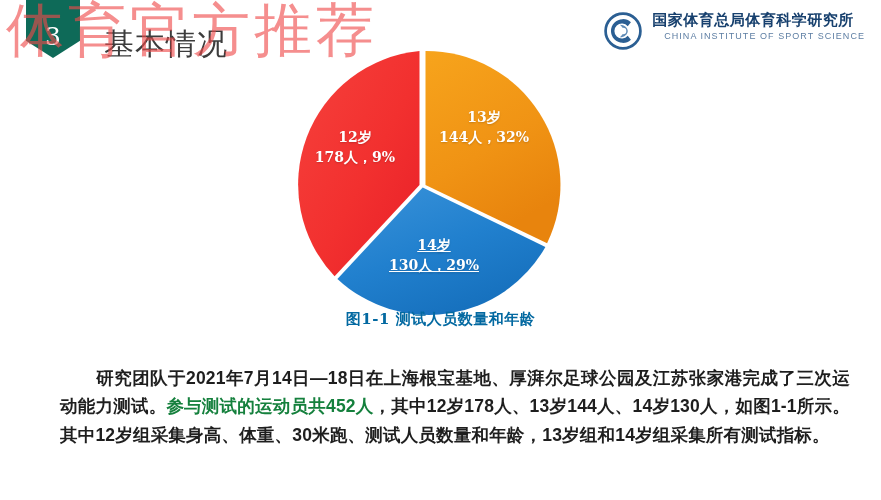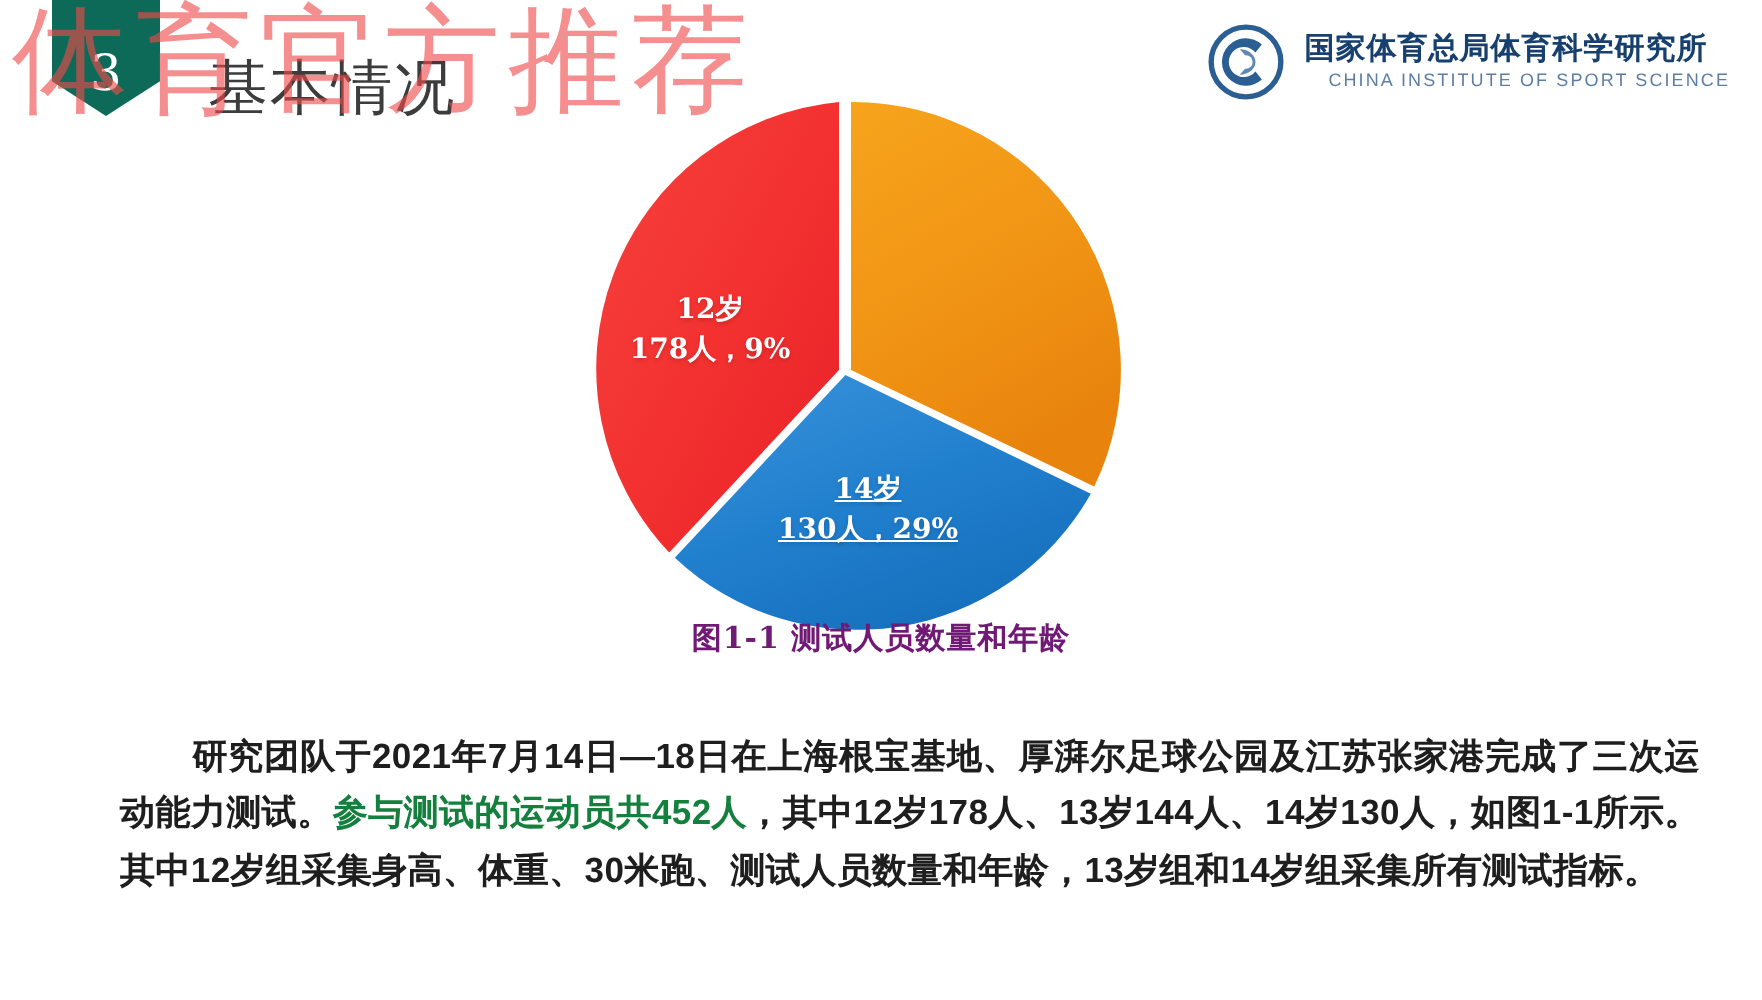--- a/index.html
+++ b/index.html
@@ -58,21 +58,21 @@
     color:#3c3c3c;
     font-family:"DejaVu Serif","Liberation Serif",serif;
     letter-spacing:1px;
     z-index:35;
   }
 
   
   .logo{
     position:absolute;
     right:16px;top:12px;
-    display:flex;align-items:center;gap:10px;
+    display:flex;align-items:flex-start;gap:10px;
     z-index:35;
   }
   .logo-mark{width:38px;height:38px;flex:0 0 38px;}
   .logo-text{line-height:1.12;}
   .logo-cn{
     font-size:15px;font-weight:bold;color:#17406e;
     letter-spacing:.5px;white-space:nowrap;
   }
   .logo-en{
     font-size:9px;color:#5d7ea3;letter-spacing:1.05px;
@@ -91,29 +91,29 @@
     text-align:center;
     color:#ffffff;
     font-family:"DejaVu Serif","Liberation Serif",serif;
     font-weight:bold;
     line-height:1.42;
     text-shadow:0 1px 2px rgba(0,0,0,.18);
     white-space:nowrap;
   }
   .slice-label .l1{font-size:14px;display:block;}
   .slice-label .l2{font-size:14px;display:block;}
-  .lbl-red{left:38px;top:100px;width:130px;}
+  .lbl-red{left:38px;top:82px;width:130px;}
   .lbl-orange{left:166px;top:62px;width:132px;}
   .lbl-blue{left:112px;top:190px;width:140px;text-decoration:underline;}
 
   .caption{
     position:absolute;
     left:0;top:310px;width:881px;
     text-align:center;
-    font-size:15px;font-weight:bold;color:#701a75;
+    font-size:15px;font-weight:bold;color:#0369a1;
     font-family:"DejaVu Serif","Liberation Serif",serif;
     letter-spacing:.5px;
   }
 
   
   .body-text{
     position:absolute;
     left:60px;top:364px;
     width:790px;
     font-size:17.5px;
@@ -155,20 +155,24 @@
 
       <path fill="url(#gBlue)" d="M 293.4 200.9 A 134 134 0 0 1 85.4 232.9 L 170.7 141.5 Z"></path>
 
       <path fill="url(#gRed)" d="M 82.6 230.3 A 134 134 0 0 1 167.5 5 L 167.5 139 Z"></path>
     </svg>
 
     <div class="slice-label lbl-red">
       <span class="l1">12岁</span>
       <span class="l2">178人，9%</span>
     </div>
+    <div class="slice-label lbl-orange">
+      <span class="l1">13岁</span>
+      <span class="l2">144人，32%</span>
+    </div>
     <div class="slice-label lbl-blue">
       <span class="l1">14岁</span>
       <span class="l2">130人，29%</span>
     </div>
   </div>
 
   <div class="caption">图1-1 测试人员数量和年龄</div>
 
   <div class="body-text">
     <span class="indent"></span><span>研究团队于2021年7月14日—18日在上海根宝基地、厚湃尔足球公园及江苏张家港完成了三次运动能力测试。</span><span class="hl">参与测试的运动员共452人</span><span>，其中12岁178人、13岁144人、14岁130人，如图1-1所示。其中12岁组采集身高、体重、30米跑、测试人员数量和年龄，13岁组和14岁组采集所有测试指标。</span>

